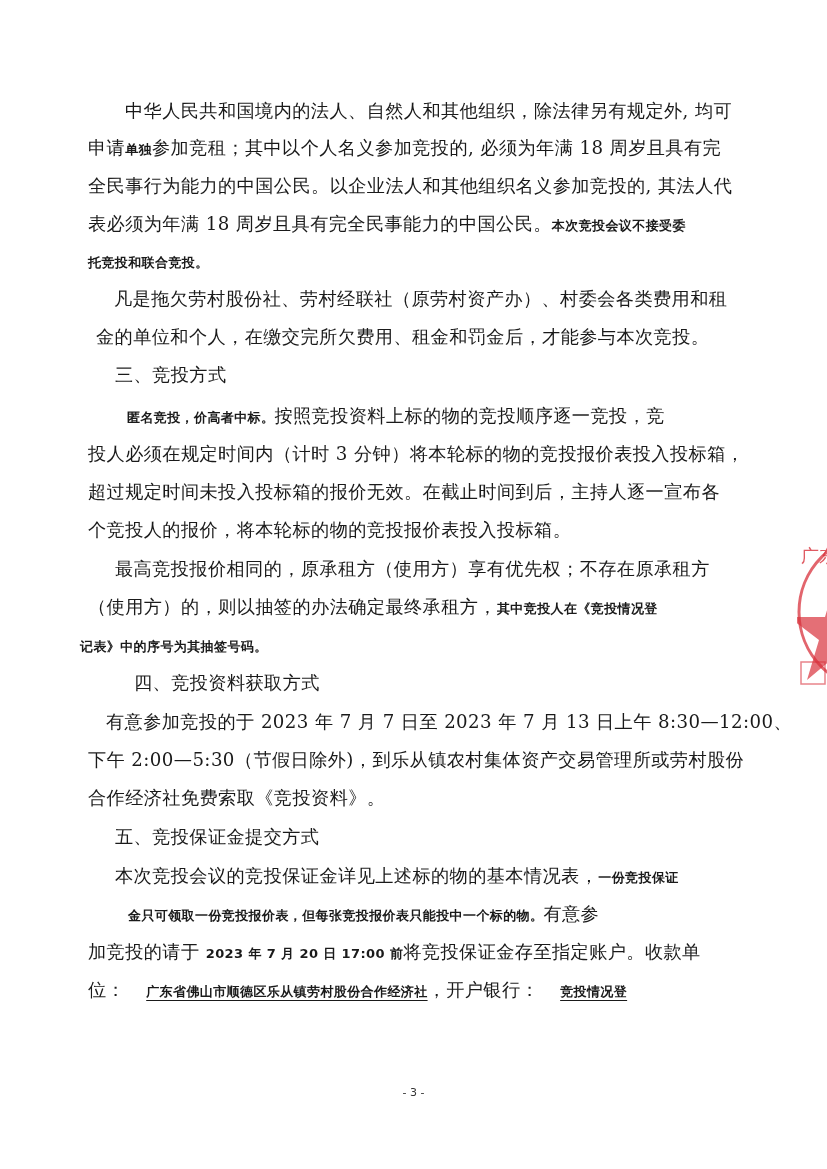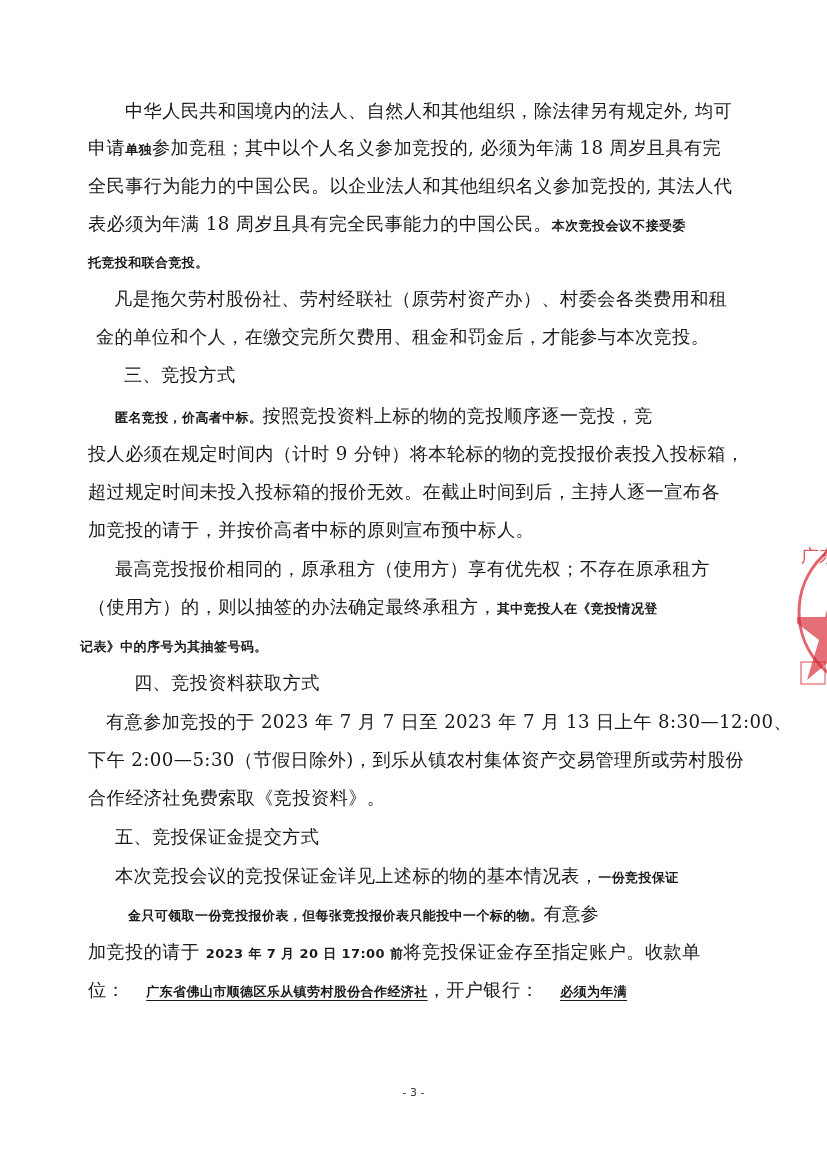--- a/index.html
+++ b/index.html
@@ -19,37 +19,37 @@
 
 <div class="page">
   <div id="lines">
       <div class="line" style="left: 125px; top: 100px;"><span>中华人民共和国境内的法人、自然人和其他组织，除法律另有规定外, 均可</span></div>
       <div class="line" style="left: 88px; top: 137px;"><span>申请</span><span class="b">单独</span><span>参加竞租；其中以个人名义参加竞投的, 必须为年满 18 周岁且具有完</span></div>
       <div class="line" style="left: 88px; top: 175px;"><span>全民事行为能力的中国公民。以企业法人和其他组织名义参加竞投的, 其法人代</span></div>
       <div class="line" style="left: 88px; top: 213px; text-align: right;"><span>表必须为年满 18 周岁且具有完全民事能力的中国公民。</span><span class="b">本次竞投会议不接受委</span></div>
       <div class="line" style="left: 88px; top: 250px;"><span class="b">托竞投和联合竞投。</span></div>
       <div class="line" style="left: 114px; top: 288px;"><span>凡是拖欠劳村股份社、劳村经联社（原劳村资产办）、村委会各类费用和租</span></div>
       <div class="line" style="left: 96px; top: 326px;"><span>金的单位和个人，在缴交完所欠费用、租金和罚金后，才能参与本次竞投。</span></div>
-      <div class="line" style="left: 124px; top: 364px;"><span>三、竞投方式</span></div>
-      <div class="line" style="left: 115px; top: 405px;"><span class="b">匿名竞投，价高者中标。</span><span>按照竞投资料上标的物的竞投顺序逐一竞投，竞</span></div>
-      <div class="line" style="left: 88px; top: 443px;"><span>投人必须在规定时间内（计时 9 分钟）将本轮标的物的竞投报价表投入投标箱，</span></div>
+      <div class="line" style="left: 115px; top: 364px;"><span>三、竞投方式</span></div>
+      <div class="line" style="left: 127px; top: 405px;"><span class="b">匿名竞投，价高者中标。</span><span>按照竞投资料上标的物的竞投顺序逐一竞投，竞</span></div>
+      <div class="line" style="left: 88px; top: 443px;"><span>投人必须在规定时间内（计时 3 分钟）将本轮标的物的竞投报价表投入投标箱，</span></div>
       <div class="line" style="left: 88px; top: 481px;"><span>超过规定时间未投入投标箱的报价无效。在截止时间到后，主持人逐一宣布各</span></div>
-      <div class="line" style="left: 88px; top: 519px;"><span>加竞投的请于，并按价高者中标的原则宣布预中标人。</span></div>
+      <div class="line" style="left: 88px; top: 519px;"><span>个竞投人的报价，将本轮标的物的竞投报价表投入投标箱。</span></div>
       <div class="line" style="left: 115px; top: 558px;"><span>最高竞投报价相同的，原承租方（使用方）享有优先权；不存在原承租方</span></div>
       <div class="line" style="left: 88px; top: 596px;"><span>（使用方）的，则以抽签的办法确定最终承租方，</span><span class="b">其中竞投人在《竞投情况登</span></div>
       <div class="line" style="left: 80px; top: 634px;"><span class="b">记表》中的序号为其抽签号码。</span></div>
       <div class="line" style="left: 134px; top: 672px;"><span>四、竞投资料获取方式</span></div>
       <div class="line" style="left: 106px; top: 711px;"><span>有意参加竞投的于 2023 年 7 月 7 日至 2023 年 7 月 13 日上午 8:30—12:00、</span></div>
       <div class="line" style="left: 88px; top: 749px;"><span>下午 2:00—5:30（节假日除外)，到乐从镇农村集体资产交易管理所或劳村股份</span></div>
       <div class="line" style="left: 88px; top: 787px;"><span>合作经济社免费索取《竞投资料》。</span></div>
       <div class="line" style="left: 115px; top: 826px;"><span>五、竞投保证金提交方式</span></div>
       <div class="line" style="left: 115px; top: 865px;"><span>本次竞投会议的竞投保证金详见上述标的物的基本情况表，</span><span class="b">一份竞投保证</span></div>
       <div class="line" style="left: 88px; top: 903px; margin-left: 40px;"><span class="b">金只可领取一份竞投报价表，但每张竞投报价表只能投中一个标的物。</span><span>有意参</span></div>
       <div class="line" style="left: 88px; top: 941px;"><span>加竞投的请于 </span><span class="b">2023 年 7 月 20 日 17:00 前</span><span>将竞投保证金存至指定账户。收款单</span></div>
-      <div class="line" style="left: 88px; top: 979px;"><span>位：</span><span class="b u">广东省佛山市顺德区乐从镇劳村股份合作经济社</span><span>，开户银行：</span><span class="b u">必须为年满</span></div>
+      <div class="line" style="left: 88px; top: 979px;"><span>位：</span><span class="b u">广东省佛山市顺德区乐从镇劳村股份合作经济社</span><span>，开户银行：</span><span class="b u">竞投情况登</span></div>
     </div>
 
   <svg class="stamp" viewBox="0 0 110 180">
     <circle cx="80" cy="90" r="78" fill="none" stroke="#d8323c" stroke-width="3" opacity="0.75"></circle>
     <polygon points="40,55 52,95 88,95 58,118 70,158 40,133 10,158 22,118 -8,95 28,95" fill="#d8323c" opacity="0.7"></polygon>
     <text x="4" y="40" font-size="18" fill="#d8323c" opacity="0.8" font-family="DejaVu Serif, serif">广东</text>
     <rect x="4" y="140" width="24" height="22" fill="none" stroke="#d8323c" stroke-width="1.5" opacity="0.6"></rect>
   </svg>
 
   <div class="footer">- 3 -</div>

